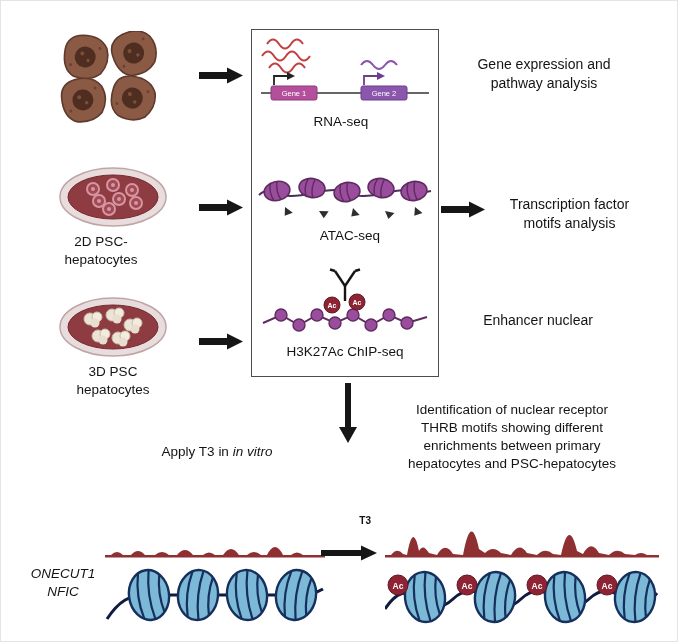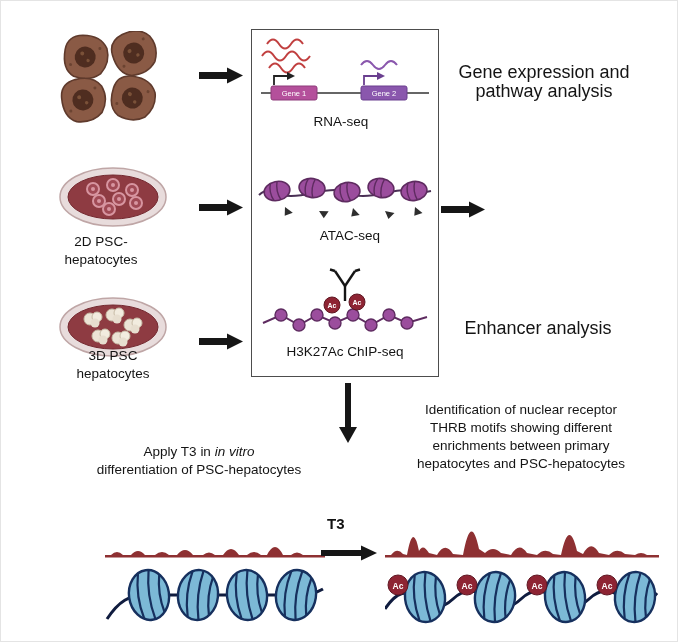--- a/index.html
+++ b/index.html
@@ -1,24 +1,24 @@
 <!DOCTYPE html>
 <html><head>
 <meta charset="utf-8">
 <style>
   * { margin:0; padding:0; box-sizing:border-box; }
   html,body { background:#fff; font-family:"Liberation Sans", sans-serif; }
   .figure { position:relative; width:678px; height:642px; background:#fff; overflow:hidden; border:1px solid #e4e4e4; }
   .abs { position:absolute; }
   .txt { font-size:13.5px; color:#141414; line-height:18px; text-align:center; white-space:pre-line; }
-  .txt-lg { font-size:18px; line-height:19px;margin-top:8px; }
+  .txt-lg { font-size:14px; line-height:19px; }
   .italic { font-style:italic; }
   .panel-box { border:1.5px solid #4d4d4d; background:#fff; }
   svg text { font-family:"Liberation Sans", sans-serif; }
-  .t3 { font-size:15px; font-weight:bold; color:#111; text-align:left; }
+  .t3 { font-size:10px; font-weight:bold; color:#111; text-align:right; }
 </style>
 </head>
 <body>
 
 <div class="figure">
 
   <svg width="0" height="0" style="position:absolute" aria-hidden="true">
     <defs>
       <g id="nucP">
         <ellipse rx="13" ry="9.5" fill="#9b4d9d" stroke="#5e2b60" stroke-width="1.6"></ellipse>
@@ -84,21 +84,21 @@
 
   <svg class="abs" style="left:56px; top:292px" width="112" height="66" viewBox="0 0 112 66">
     <ellipse cx="56" cy="34" rx="53" ry="29" fill="#e8dcdc" stroke="#bfa6a6" stroke-width="1.5"></ellipse>
     <ellipse cx="56" cy="34" rx="45" ry="22" fill="#8e3b42" stroke="#73282f" stroke-width="1"></ellipse>
     <use href="#organoid" transform="translate(36,26)"></use>
     <use href="#organoid" transform="translate(58,22)"></use>
     <use href="#organoid" transform="translate(76,32)"></use>
     <use href="#organoid" transform="translate(44,43)"></use>
     <use href="#organoid" transform="translate(64,45)"></use>
   </svg>
-  <div class="abs txt" style="left:32px; top:346px; width:160px">3D PSC
+  <div class="abs txt" style="left:32px; top:362px; width:160px">3D PSC
 hepatocytes</div>
 
   <svg class="abs" style="left:198px; top:330px" width="46" height="21" viewBox="0 0 46 21">
     <use href="#arrowR" fill="#161616"></use>
   </svg>
 
   <div class="abs panel-box" style="left:250px; top:28px; width:188px; height:348px"></div>
 
   <svg class="abs" style="left:256px; top:34px" width="176" height="76" viewBox="0 0 176 76">
     <g stroke="#c14040" stroke-width="2" fill="none">
@@ -169,36 +169,39 @@
     </g>
     <g>
       <circle cx="100" cy="43" r="8" fill="#8e2433" stroke="#5f1722" stroke-width="1"></circle>
       <text x="100" y="46" text-anchor="middle" font-size="7" font-weight="bold" fill="#fff">Ac</text>
     </g>
   </svg>
   <div class="abs txt" style="left:250px; top:342px; width:188px">H3K27Ac ChIP-seq</div>
 
   <div class="abs txt txt-lg" style="left:448px; top:54px; width:190px">Gene expression and
 pathway analysis</div>
-  <div class="abs txt txt-lg" style="left:452px; top:310px; width:170px">Enhancer analysis</div>
+  <div class="abs txt txt-lg" style="left:486px; top:194px; width:165px">Transcription factor
+motifs analysis</div>
+  <div class="abs txt txt-lg" style="left:452px; top:310px; width:170px">Enhancer nuclear</div>
 
   <svg class="abs" style="left:336px; top:382px" width="22" height="62" viewBox="0 0 22 62">
     <path d="M8,0 H14 V44 H20 L11,60 L2,44 H8 Z" fill="#161616"></path>
   </svg>
 
-  <div class="abs txt" style="left:58px; top:424px; width:280px">
+  <div class="abs txt" style="left:76px; top:424px; width:280px">
     <span>Apply T3 in </span><span class="italic">in vitro</span>
-    <div>differentiation of PSC-hepatocytes</div>
   </div>
 
-  <div class="abs txt" style="left:367px; top:400px; width:306px">Identification of nuclear receptor
+  <div class="abs txt" style="left:358px; top:400px; width:306px">Identification of nuclear receptor
 THRB motifs showing different
 enrichments between primary
 hepatocytes and PSC-hepatocytes</div>
 
+  <div class="abs txt italic" style="left:14px; top:564px; width:96px">ONECUT1
+NFIC</div>
 
   <svg class="abs" style="left:104px; top:522px" width="220" height="36" viewBox="0 0 220 36">
     <path fill="#8e3032" d="M0,32 L6,32 Q12,26 18,32 L26,32 Q33,24 40,32 L50,32 Q57,26 64,32 L72,32 Q80,22 88,32 L98,32 Q104,27 110,32 L118,32 Q126,20 134,32 L142,32 Q149,26 156,32 L162,32 Q170,16 178,32 L186,32 Q192,27 198,32 L220,32 L220,34.5 L0,34.5 Z"></path>
   </svg>
 
   <div class="abs t3" style="left:326px; top:514px; width:44px">T3</div>
   <svg class="abs" style="left:320px; top:542px" width="58" height="20" viewBox="0 0 58 20">
     <path d="M0,7 H40 V2.5 L56,10 L40,17.5 V13 H0 Z" fill="#161616"></path>
   </svg>
 

